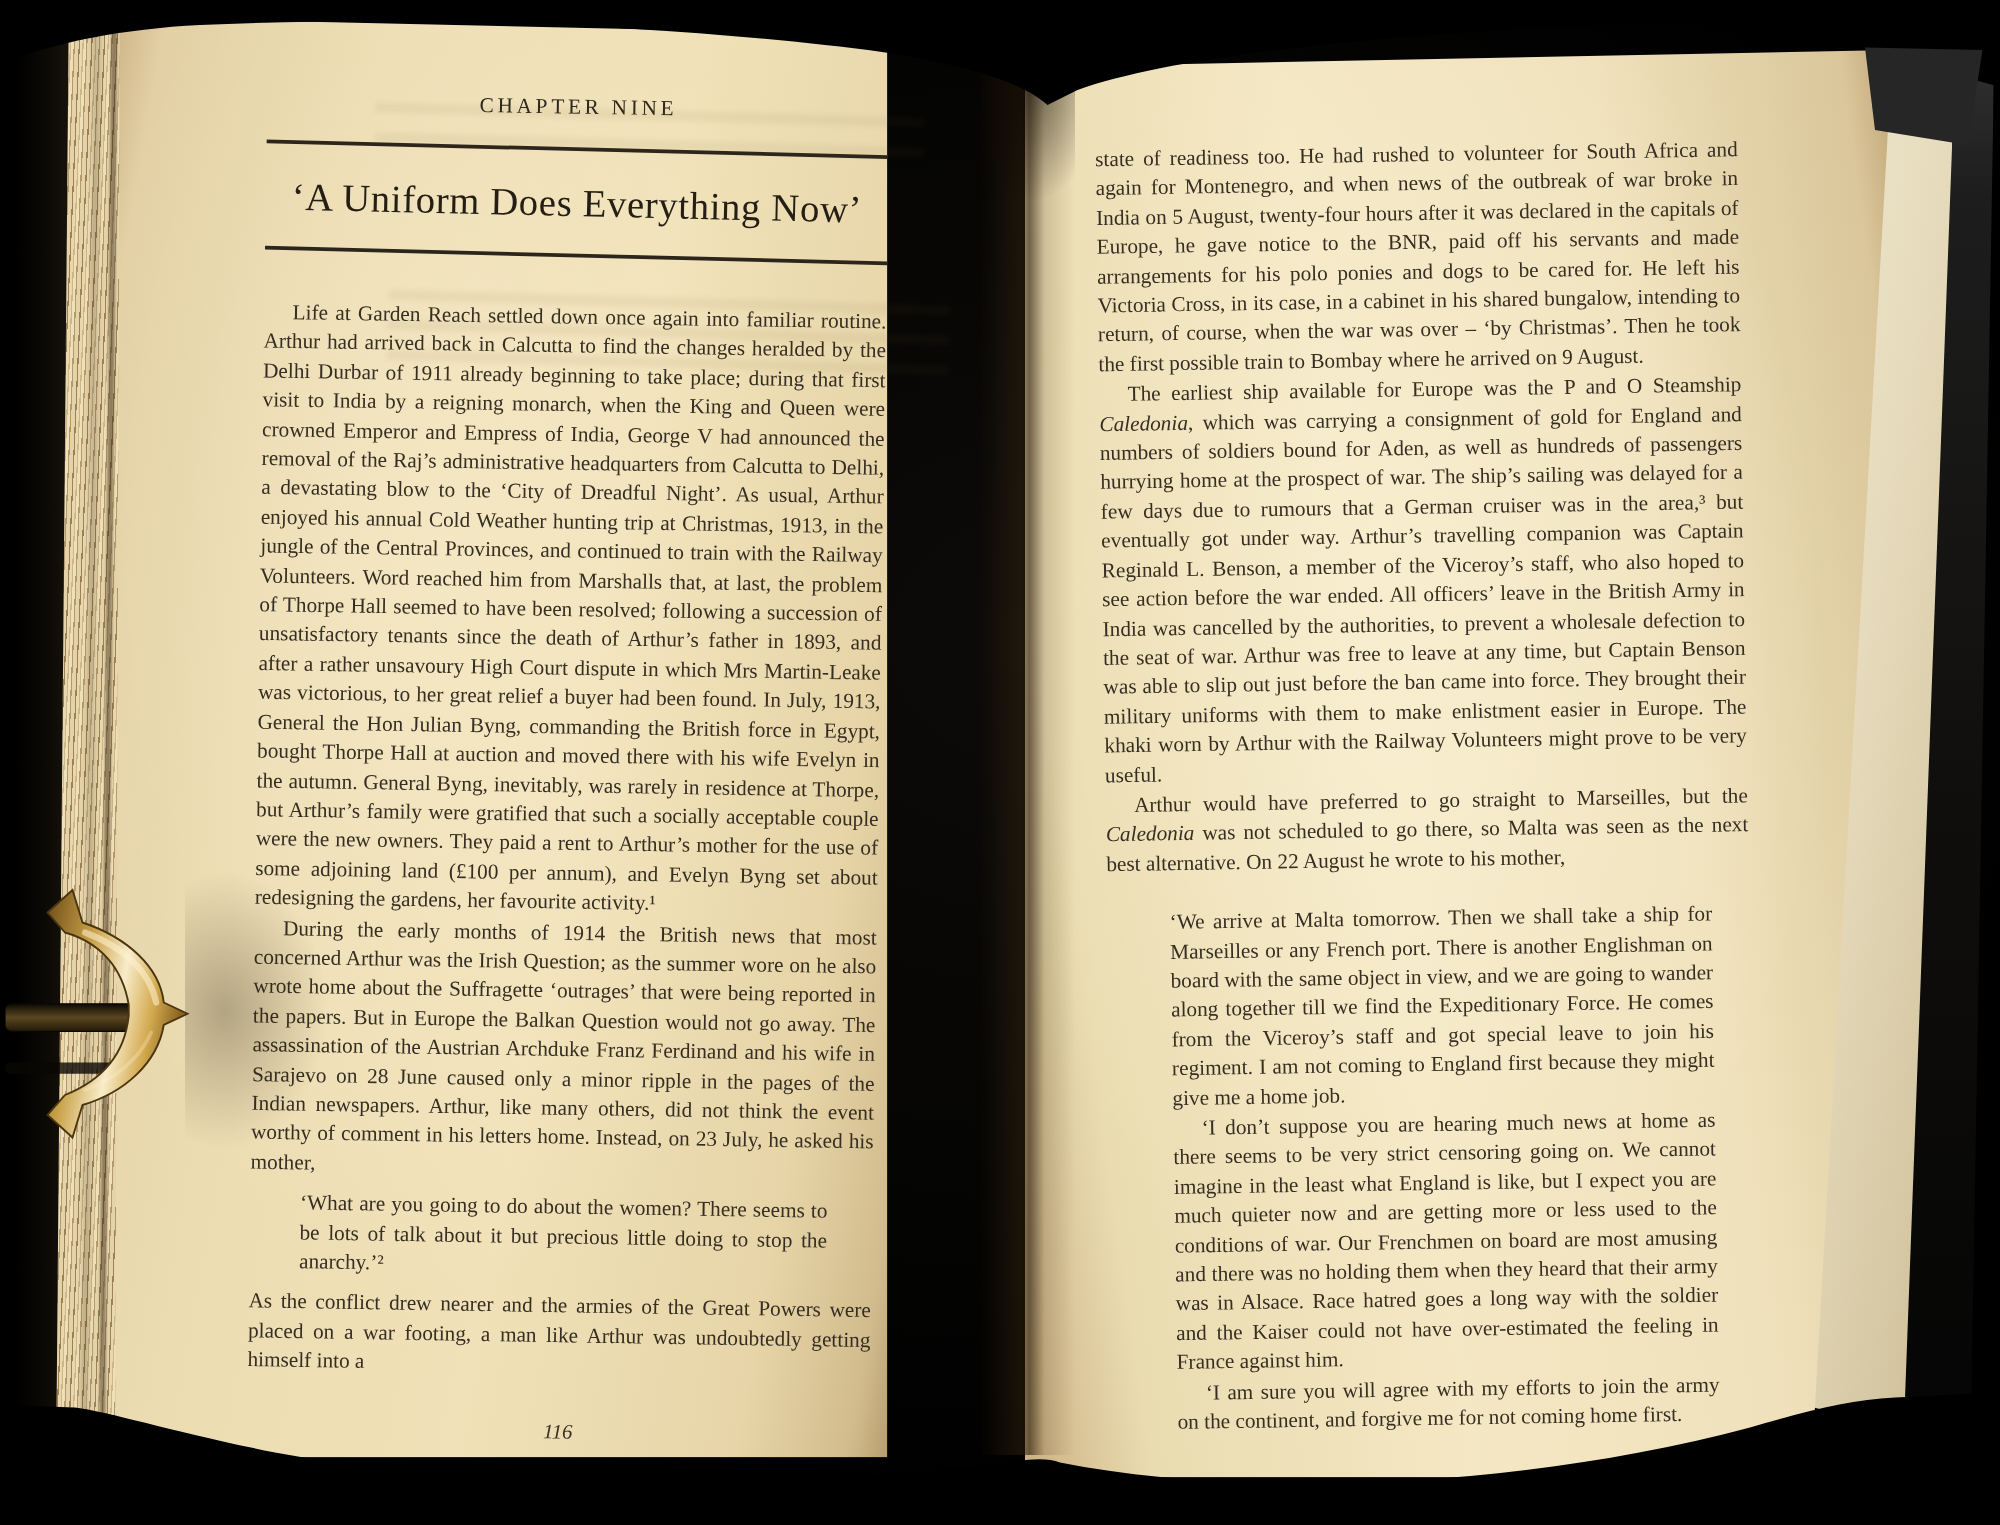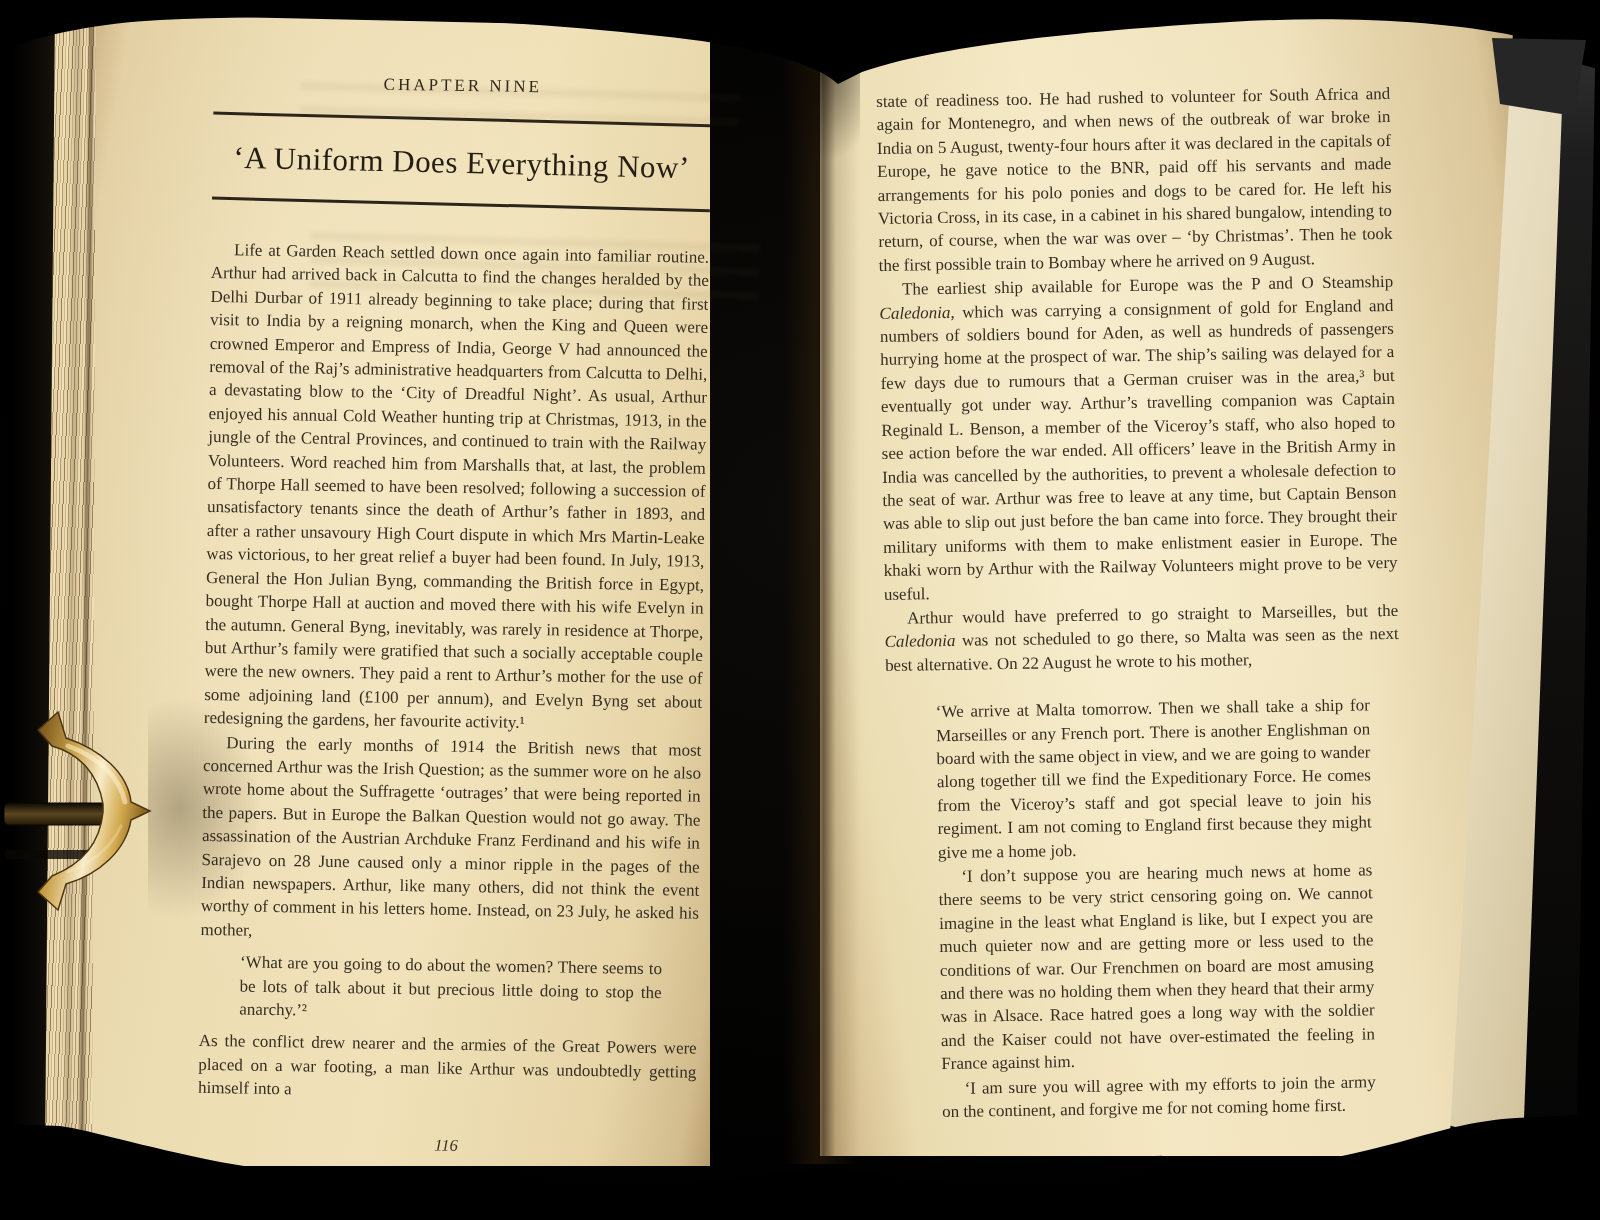--- a/index.html
+++ b/index.html
@@ -14,21 +14,21 @@
   .page-stack:after{content:"";position:absolute;left:34%;top:0;bottom:0;width:5px;
     background:rgba(58,40,15,.5);box-shadow:30px 0 5px rgba(58,40,15,.45),-14px 0 4px rgba(58,40,15,.28);filter:blur(1px);}
 
   
   .page{position:absolute;z-index:3;}
   .page-left{left:92px;top:14px;width:618px;height:1152px;
     background:
       radial-gradient(ellipse at 42% 38%, rgba(255,248,222,.35) 0%, rgba(255,248,222,0) 60%),
       linear-gradient(100deg,#cdb488 0%,#e3d0a4 5%,#ecdcb2 28%,#f0e1b8 58%,#e7d5a8 85%,#d2bc8d 96%,#b89e6f 100%);
     clip-path:polygon(0.6% 0,100% 1.2%,100% 100%,0 100%);}
-  .page-right{left:820px;top:14px;width:694px;height:1142px;
+  .page-right{left:820px;top:40px;width:694px;height:1142px;
     background:
       radial-gradient(ellipse at 45% 42%, rgba(255,250,226,.4) 0%, rgba(255,250,226,0) 62%),
       linear-gradient(262deg,#bfa476 0%,#dac69a 5%,#efe1bb 28%,#f4e7c3 58%,#eadcb1 88%,#cbb081 100%);
     clip-path:polygon(0 1.2%,100% 0,90.6% 100%,0 100%);}
 
   
   .under-page{position:absolute;left:1412px;top:70px;width:150px;height:1075px;z-index:2;
     clip-path:polygon(60% 1%,100% 3.5%,74% 100%,20% 98%);
     background:linear-gradient(100deg,#f1ead5 0%,#e6dbbc 45%,#cdbd96 100%);}
   .cover-right{position:absolute;left:1440px;top:46px;width:155px;height:1112px;z-index:1;

